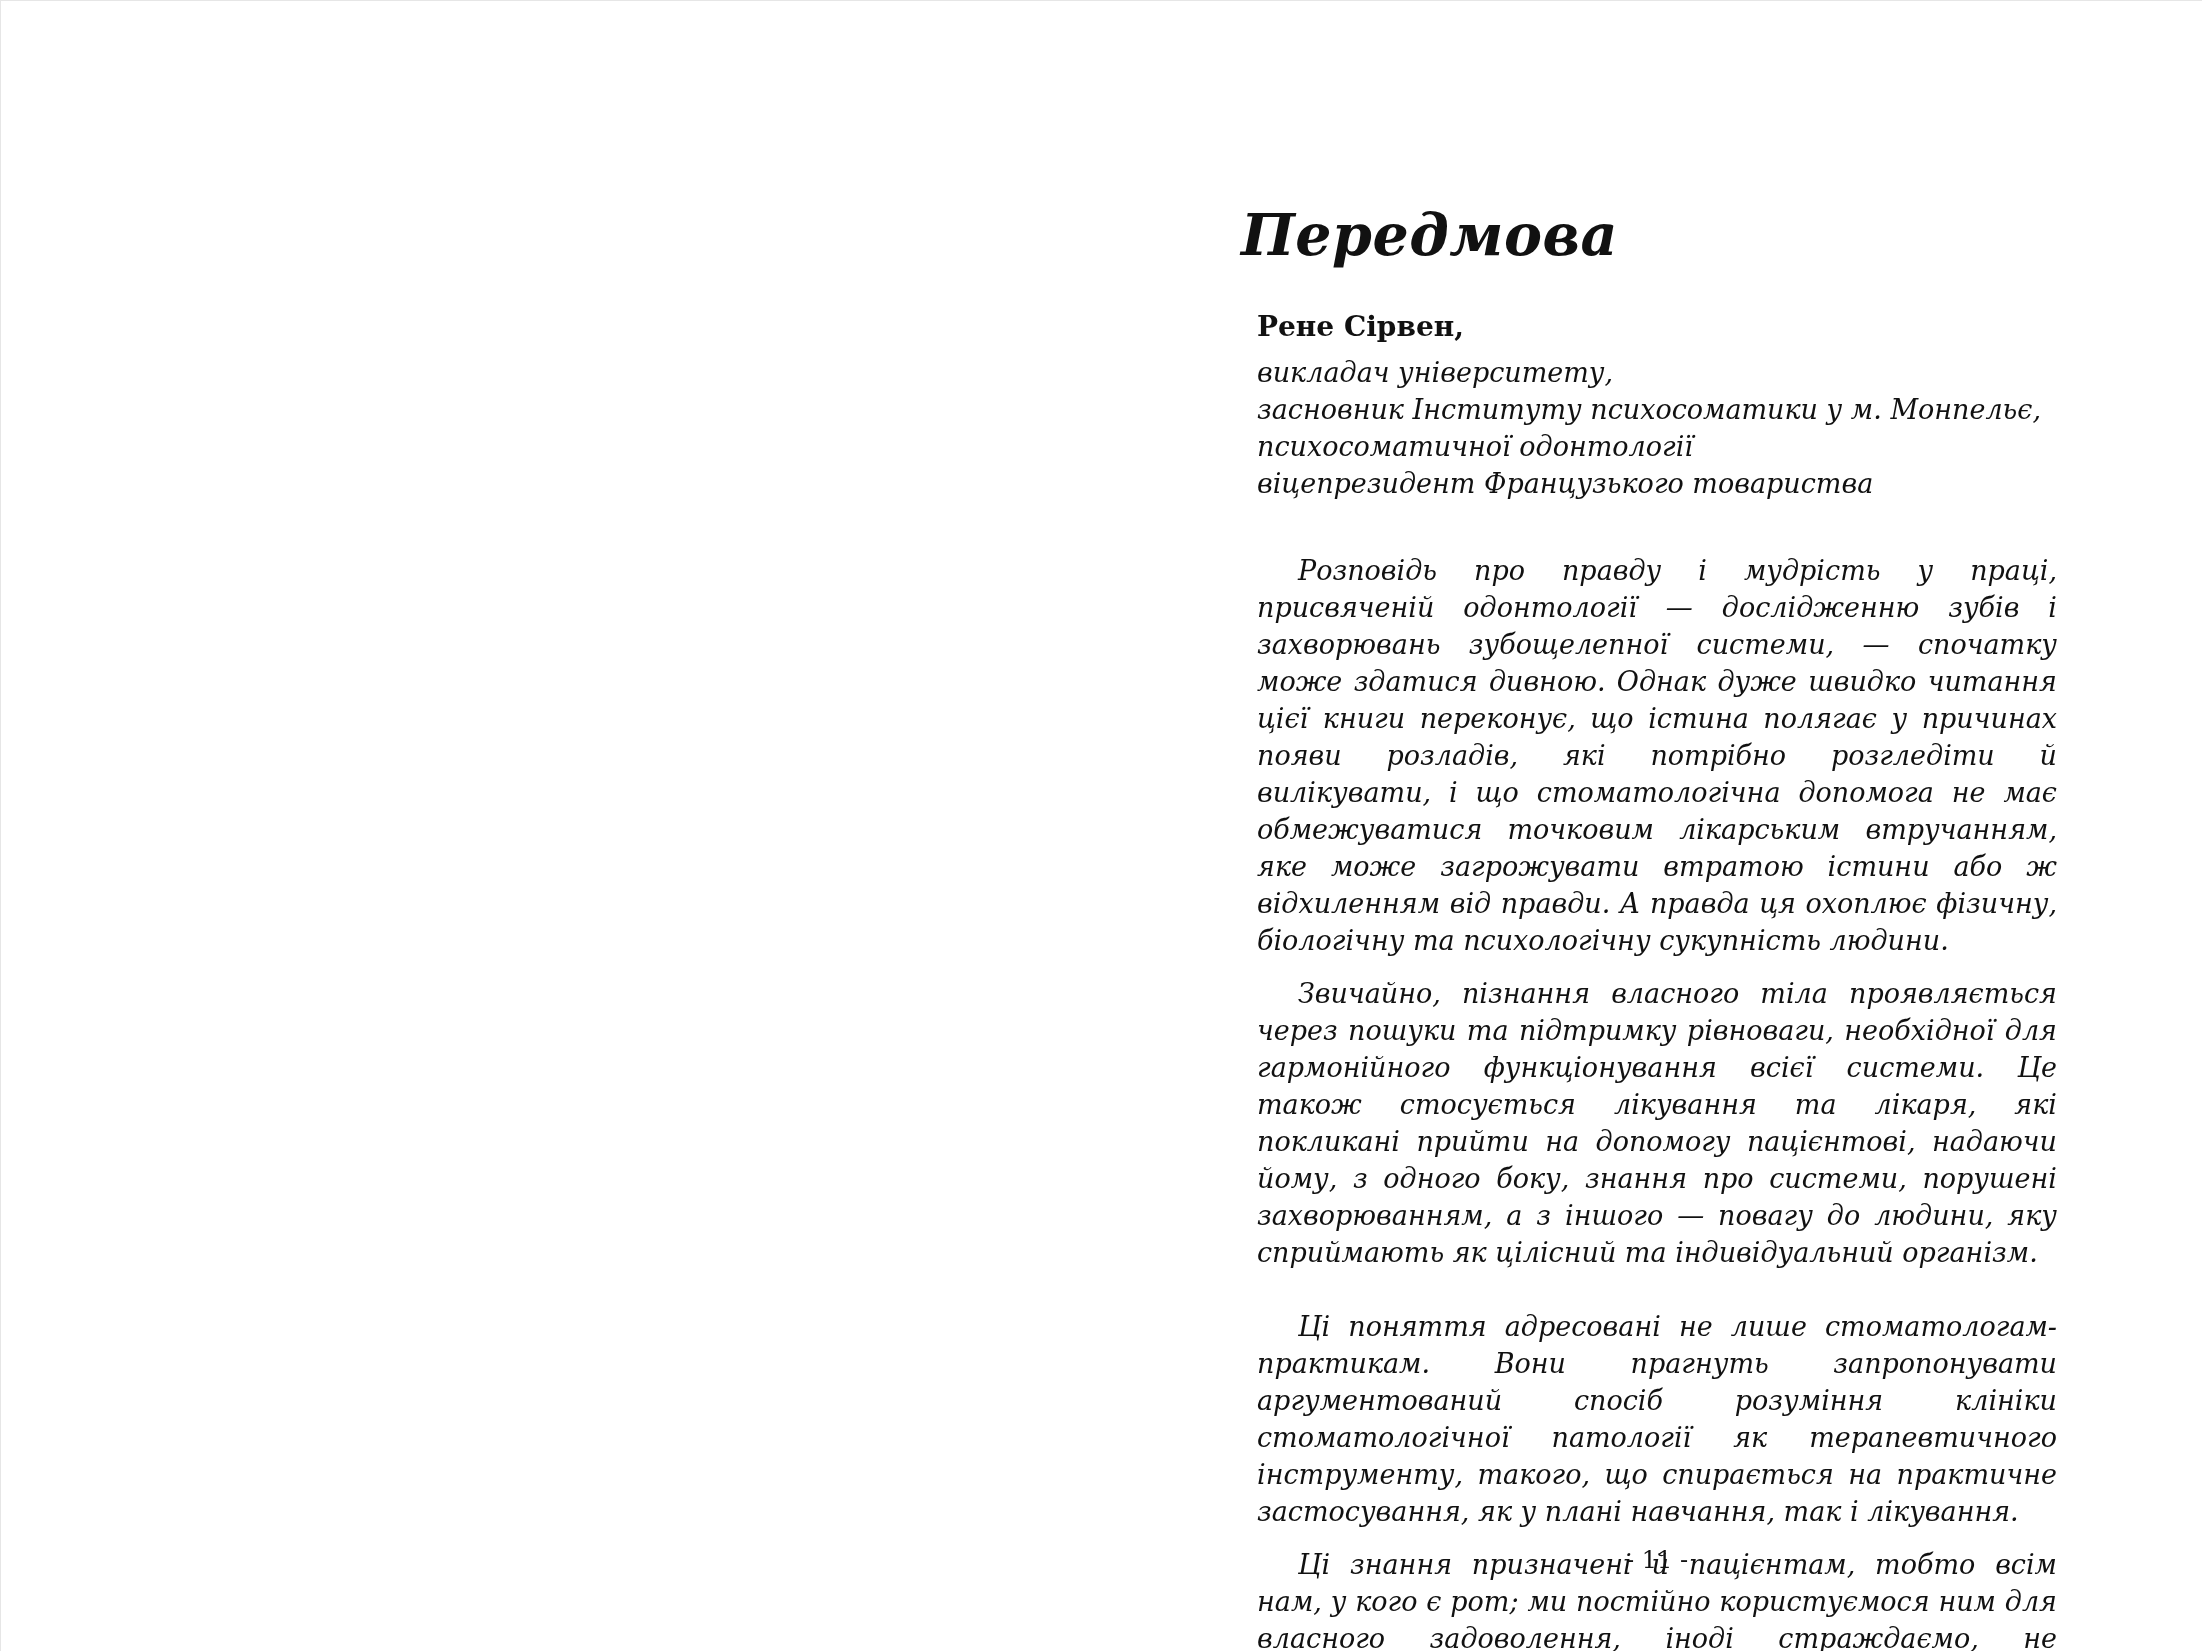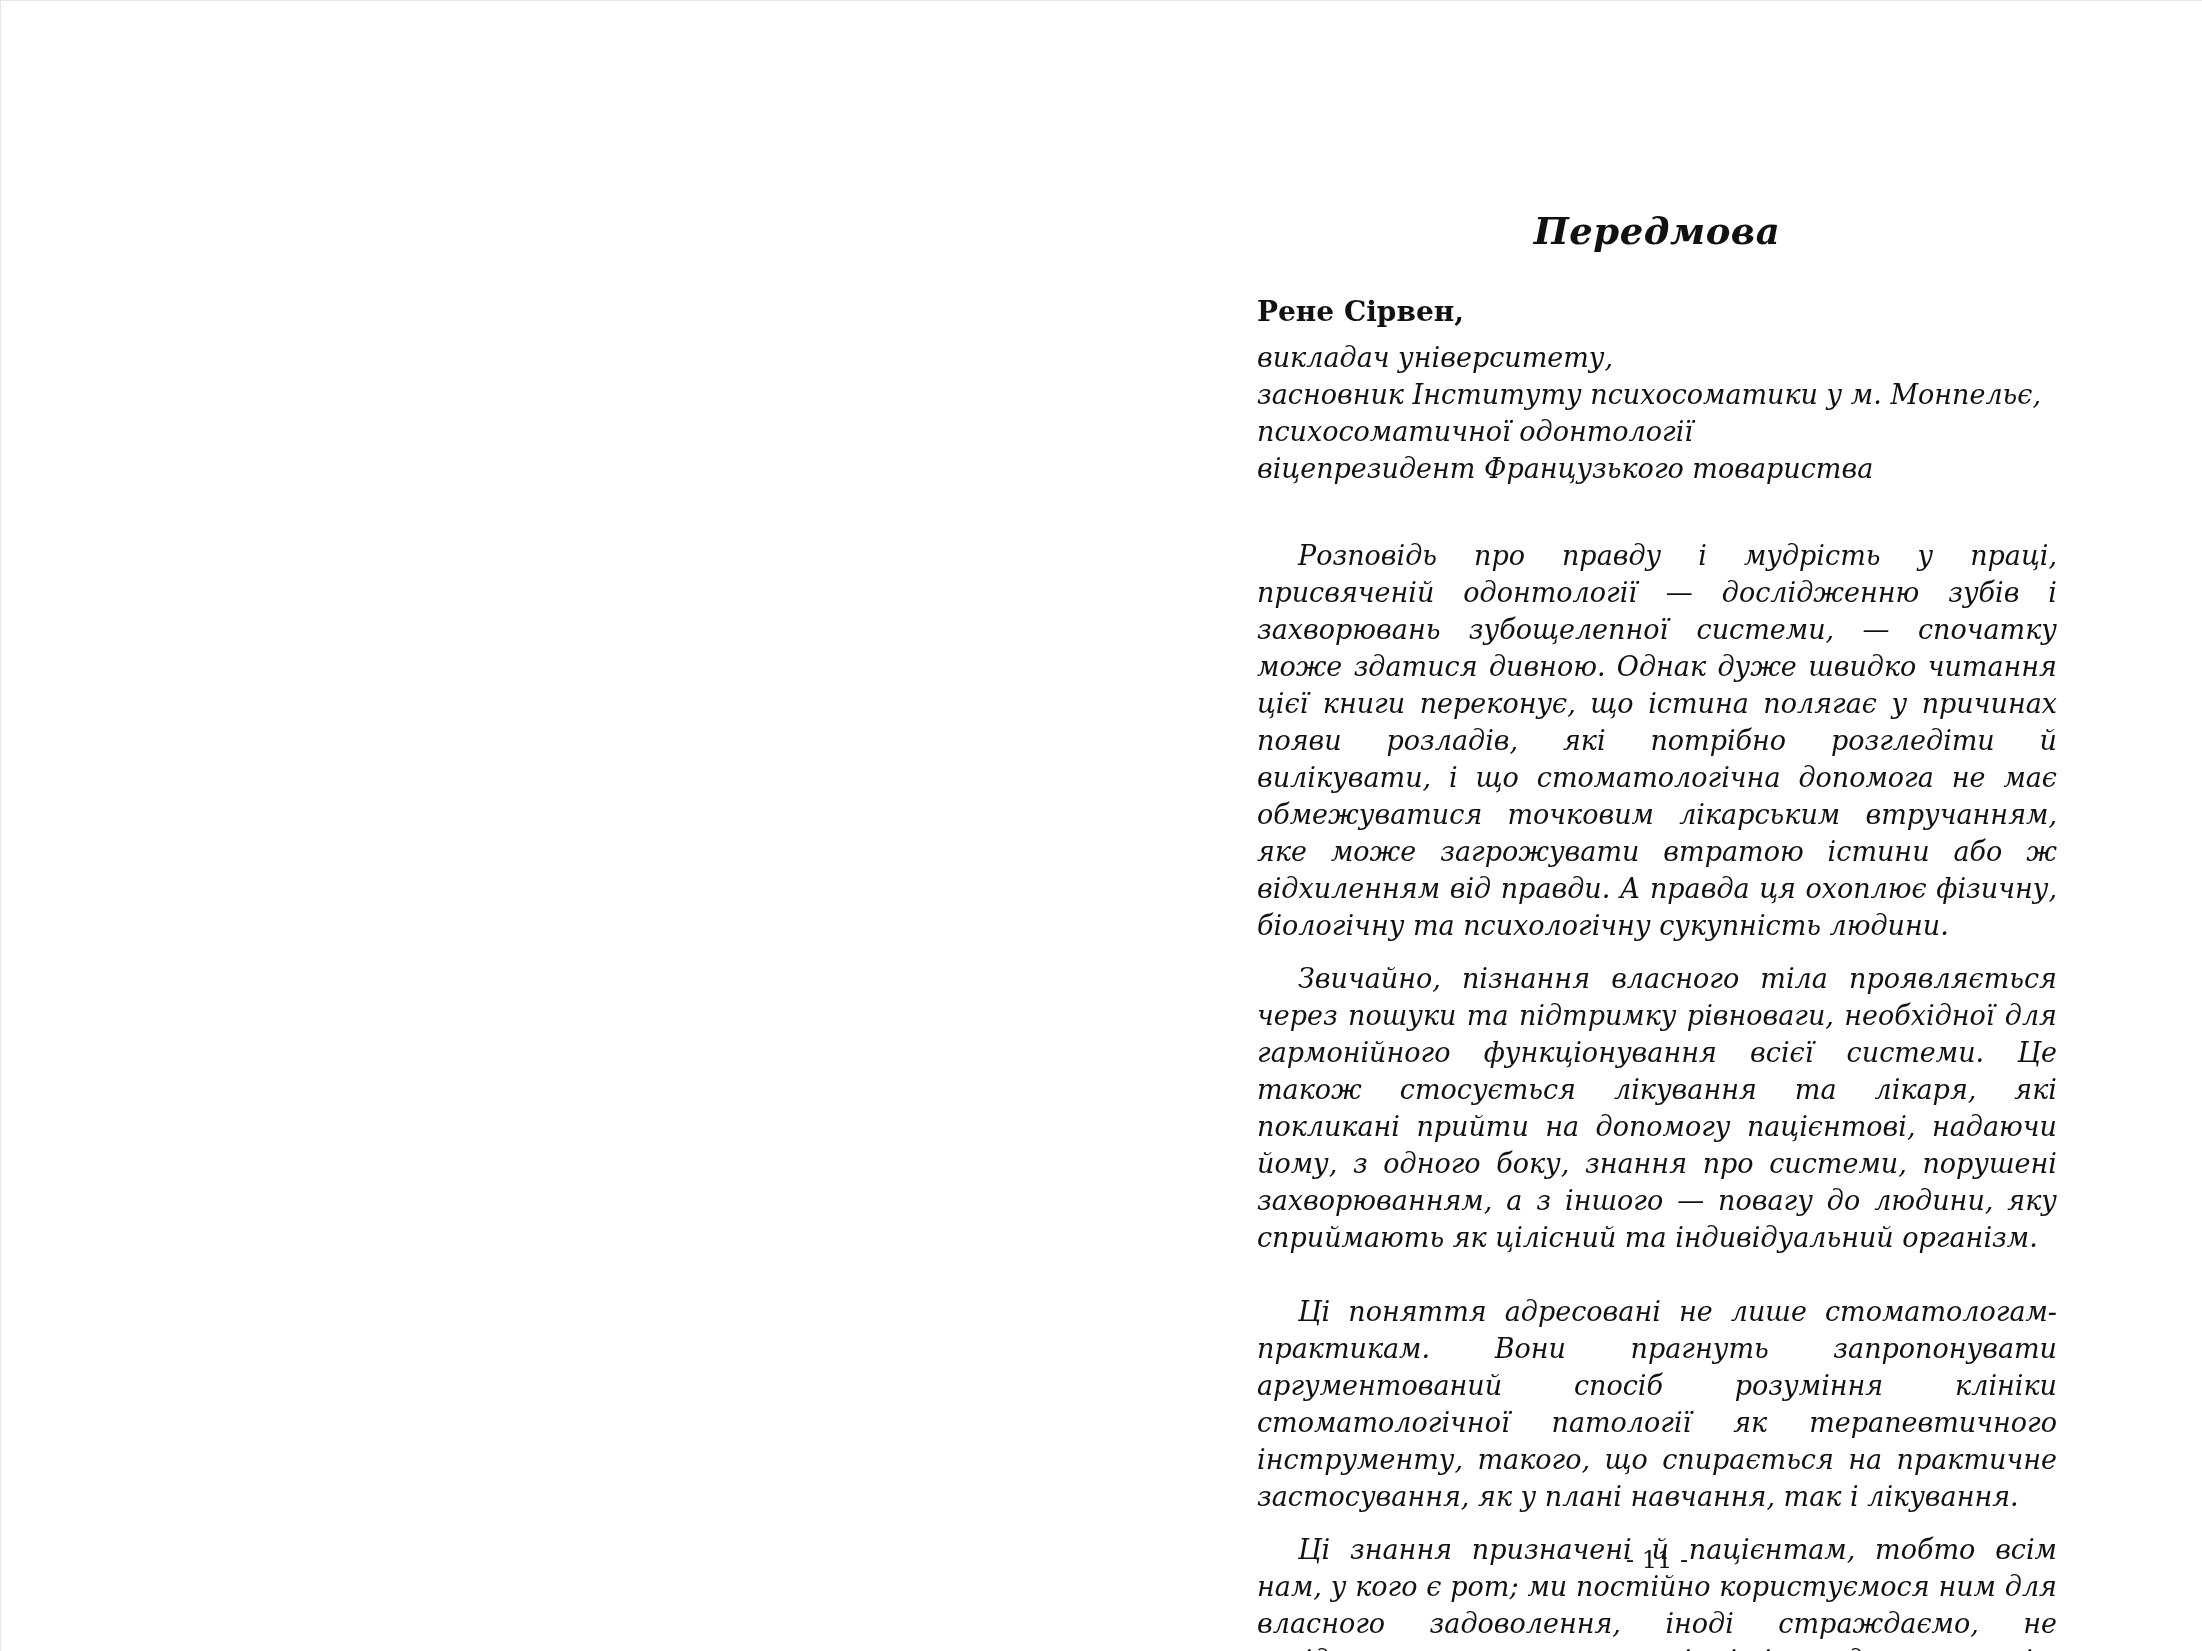--- a/index.html
+++ b/index.html
@@ -19,23 +19,22 @@
     box-sizing: border-box;
     border: 0.9px solid #e6e6e6;
   }
   .text-column {
     position: absolute;
     left: 1240px;
     top: 200px;
     width: 832px;
   }
   .chapter-title {
-    margin: 8px 0 40px 0;
-    text-align: center;
-    font-size: 37px;
+    margin: 0 0 40px 0;
+    font-size: 57px;
     font-weight: bold;
     font-style: italic;
     letter-spacing: 0.5px;
   }
   .author-block {
     margin: 0 0 0 16px;
   }
   .author-name {
     margin: 0 0 9px 0;
     font-size: 28px;

